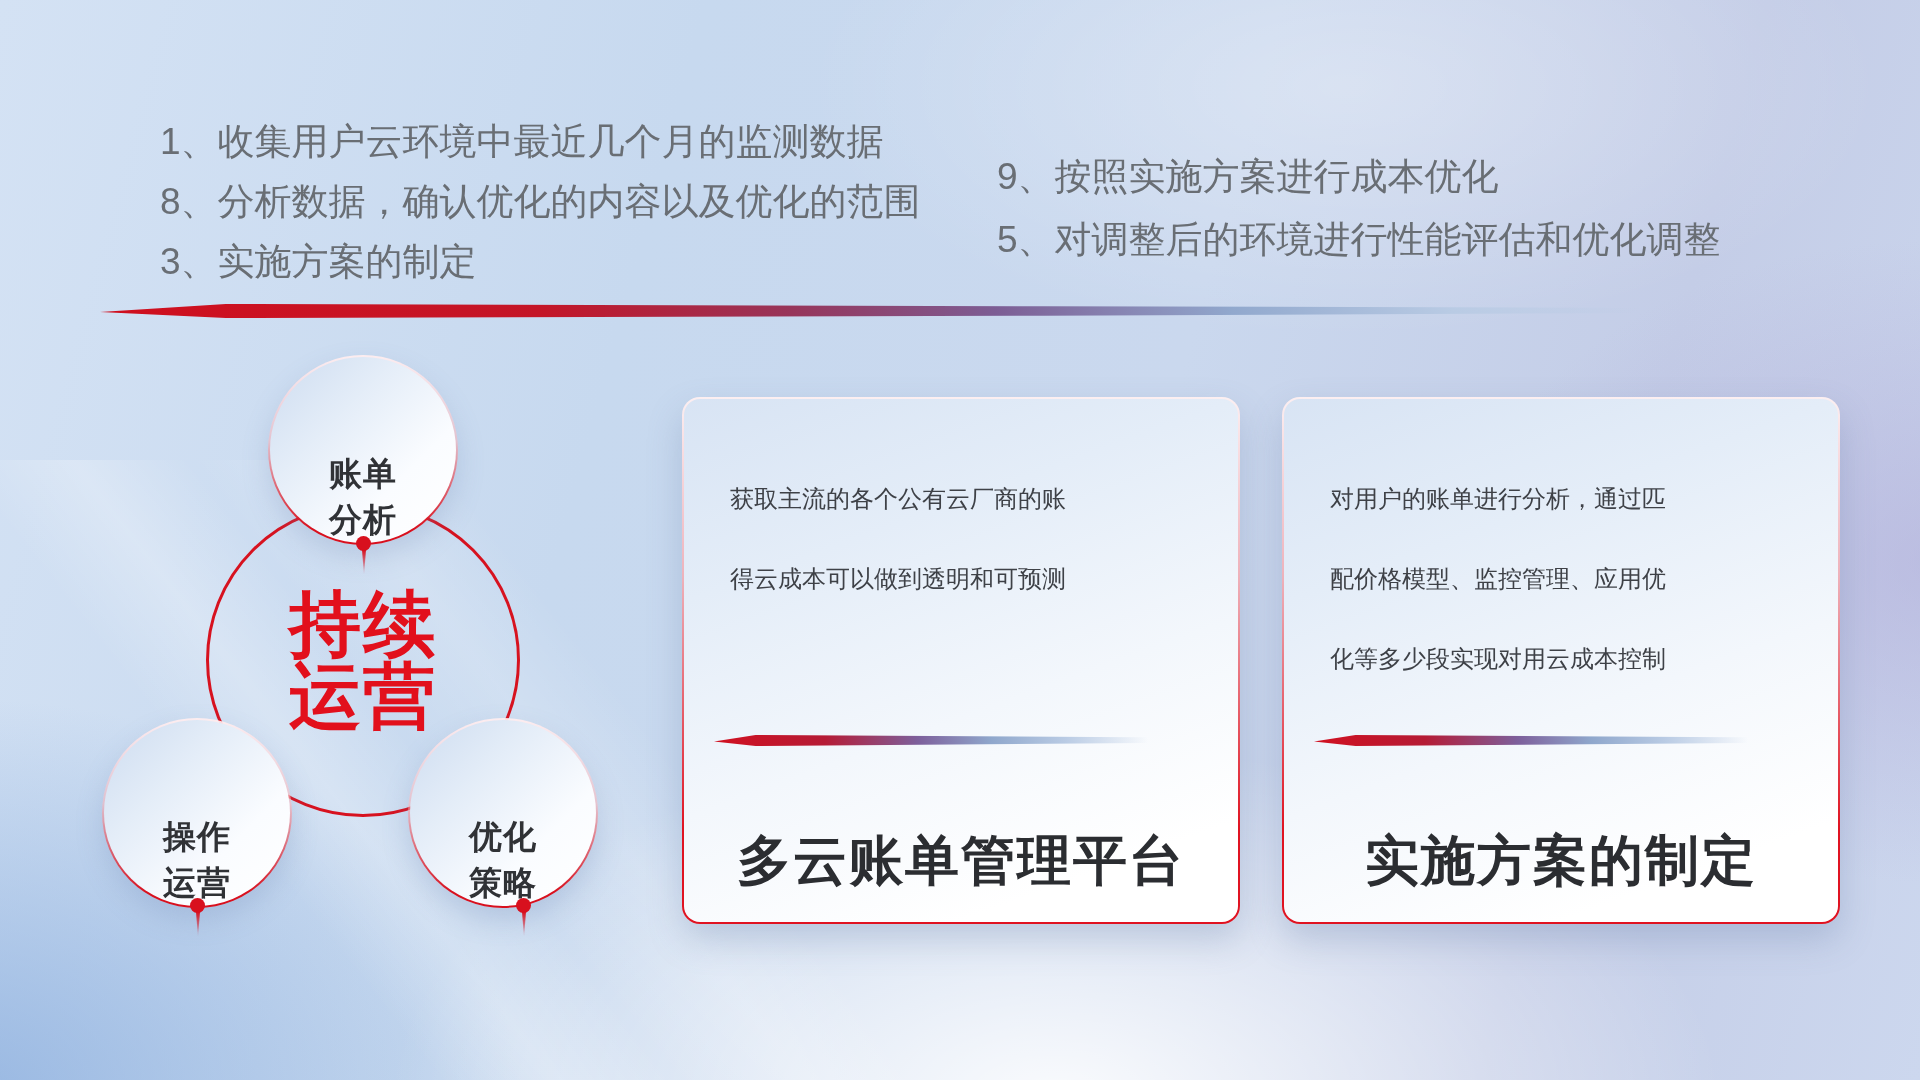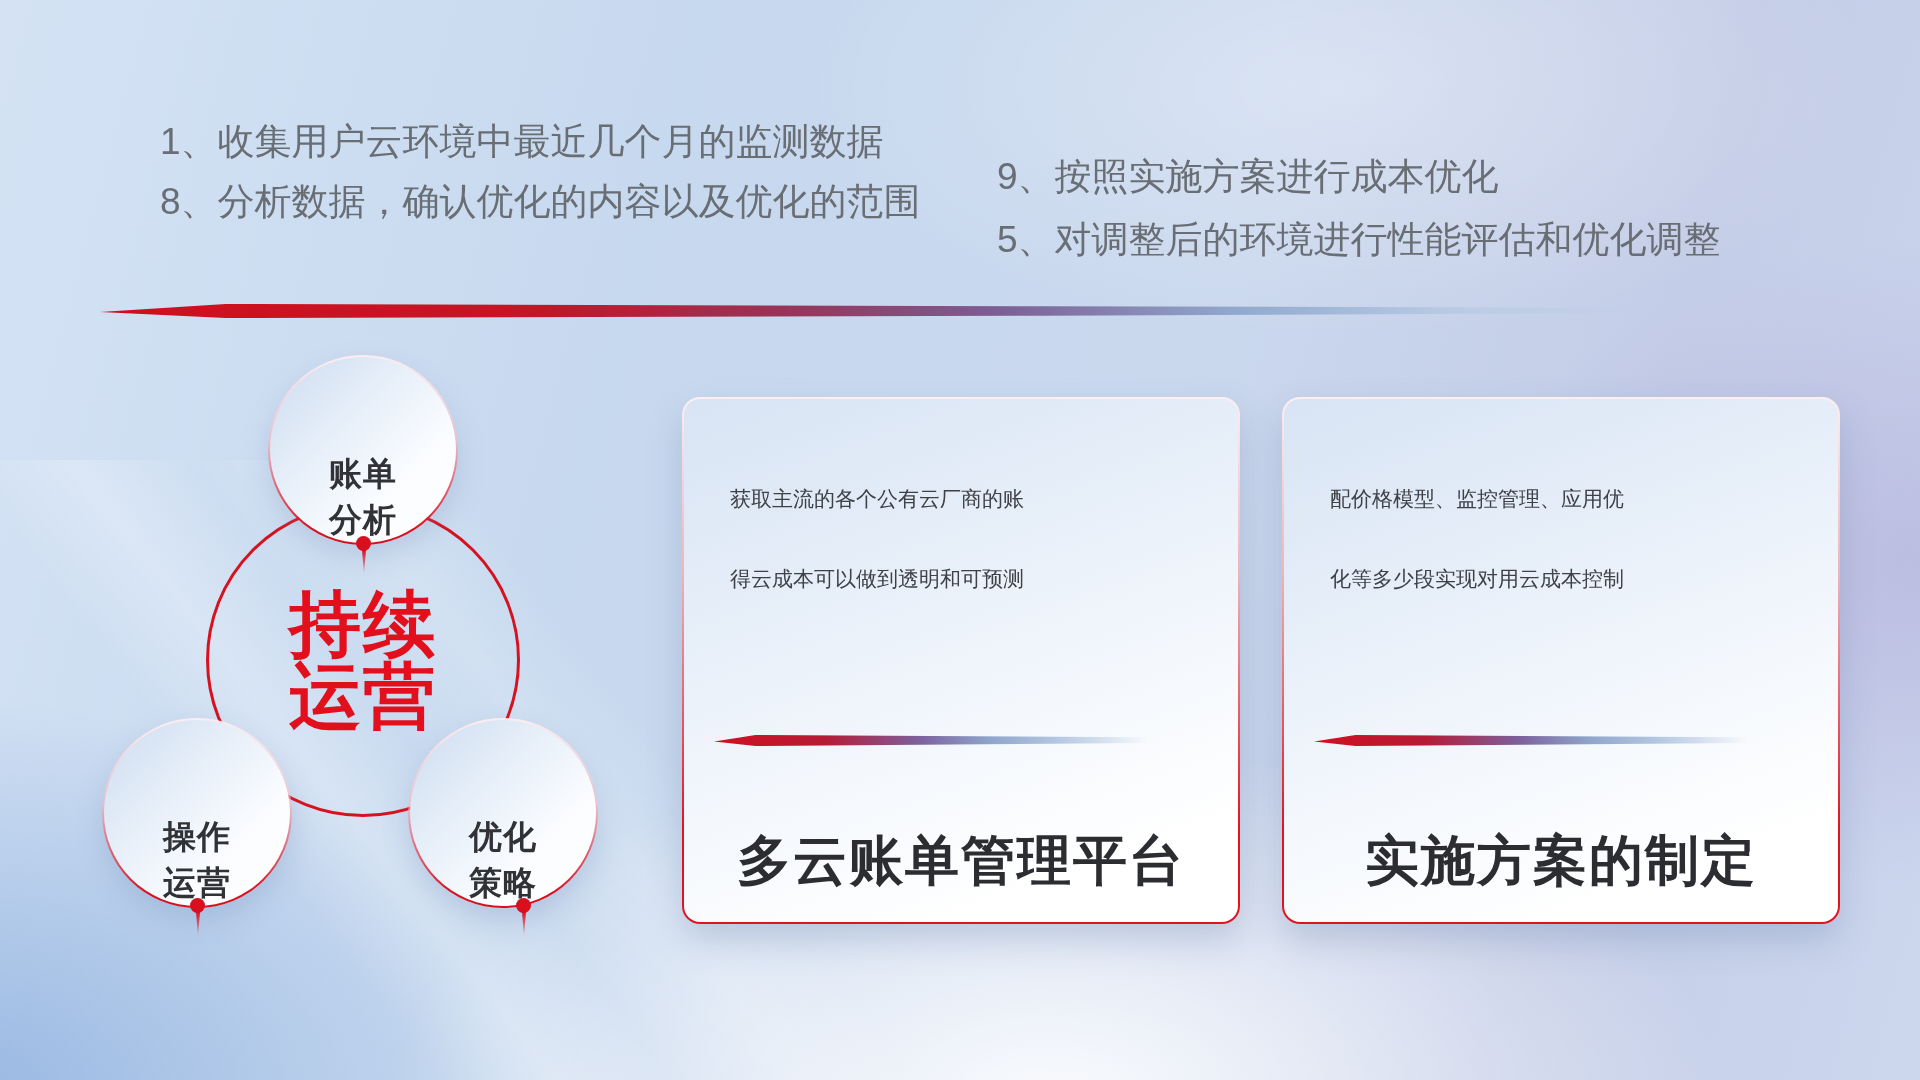--- a/index.html
+++ b/index.html
@@ -75,41 +75,42 @@
     position:absolute;top:397px;width:558px;height:527px;border-radius:18px;box-sizing:border-box;padding:2px;
     background:linear-gradient(to bottom,#fceff1 0%,#eeb2bb 34%,#e01321 82%);
     box-shadow:0 16px 34px rgba(105,128,168,0.30);
   }
   .card-1{left:682px;}
   .card-2{left:1282px;}
   .card-inner{
     position:relative;width:100%;height:100%;border-radius:16px;box-sizing:border-box;
     background:linear-gradient(160deg,#d8e4f4 0%,#e4edf8 28%,#f3f7fc 58%,#ffffff 86%);
   }
-  .card-body{position:absolute;left:46px;top:60px;width:478px;font-size:21px;color:#3e4147;line-height:80px;}
+  .card-body{position:absolute;left:46px;top:60px;width:478px;font-size:24px;color:#3e4147;line-height:80px;}
   .card-body .body-line{white-space:nowrap;}
   .card-swoosh{
     position:absolute;left:30px;top:336px;width:462px;height:11px;
     background:linear-gradient(90deg,#d11020 0%,#b51b35 24%,#7d5f9b 44%,#8fa7cc 60%,#b9cbe4 76%,rgba(203,216,235,0) 94%);
     clip-path:polygon(0% 58%, 9% 0%, 100% 22%, 100% 70%, 9% 100%);
   }
   .card-title{
     position:absolute;left:0;top:428px;width:100%;text-align:center;
     font-size:54px;font-weight:800;color:#2b2d31;letter-spacing:2px;line-height:66px;
   }
 </style>
 </head>
 <body>
 
 <div class="slide">
   <div class="bg-streaks"></div>
 
   <div class="steps steps-left">
     <div class="step-item">1、收集用户云环境中最近几个月的监测数据</div>
     <div class="step-item">8、分析数据，确认优化的内容以及优化的范围</div>
+    <div class="step-item">3、实施方案的制定</div>
   </div>
 
   <div class="steps steps-right">
     <div class="step-item">9、按照实施方案进行成本优化</div>
     <div class="step-item">5、对调整后的环境进行性能评估和优化调整</div>
   </div>
 
   <div class="main-swoosh"></div>
 
   <div class="ring"></div>
@@ -160,20 +161,21 @@
         <div class="body-line">得云成本可以做到透明和可预测</div>
       </div>
       <div class="card-swoosh"></div>
       <div class="card-title">多云账单管理平台</div>
     </div>
   </div>
 
   <div class="card card-2">
     <div class="card-inner">
       <div class="card-body">
+        <div class="body-line">对用户的账单进行分析，通过匹</div>
         <div class="body-line">配价格模型、监控管理、应用优</div>
         <div class="body-line">化等多少段实现对用云成本控制</div>
       </div>
       <div class="card-swoosh"></div>
       <div class="card-title">实施方案的制定</div>
     </div>
   </div>
 </div>
 
 </body></html>

